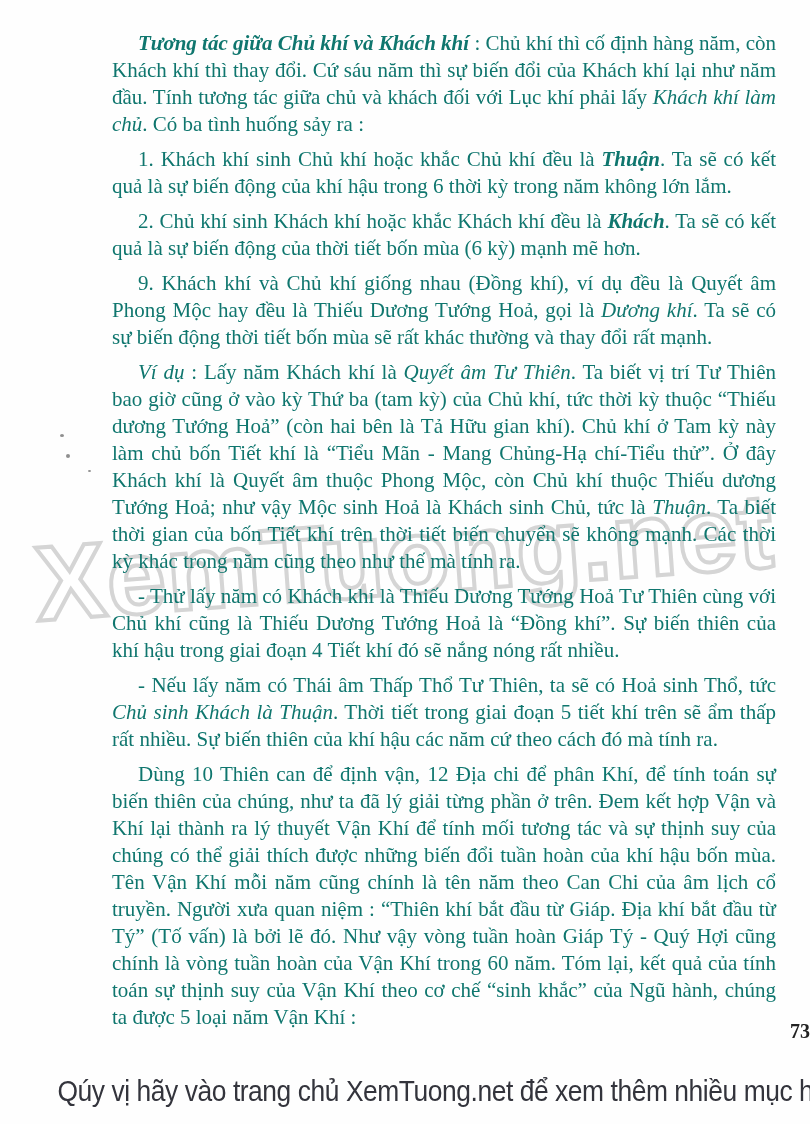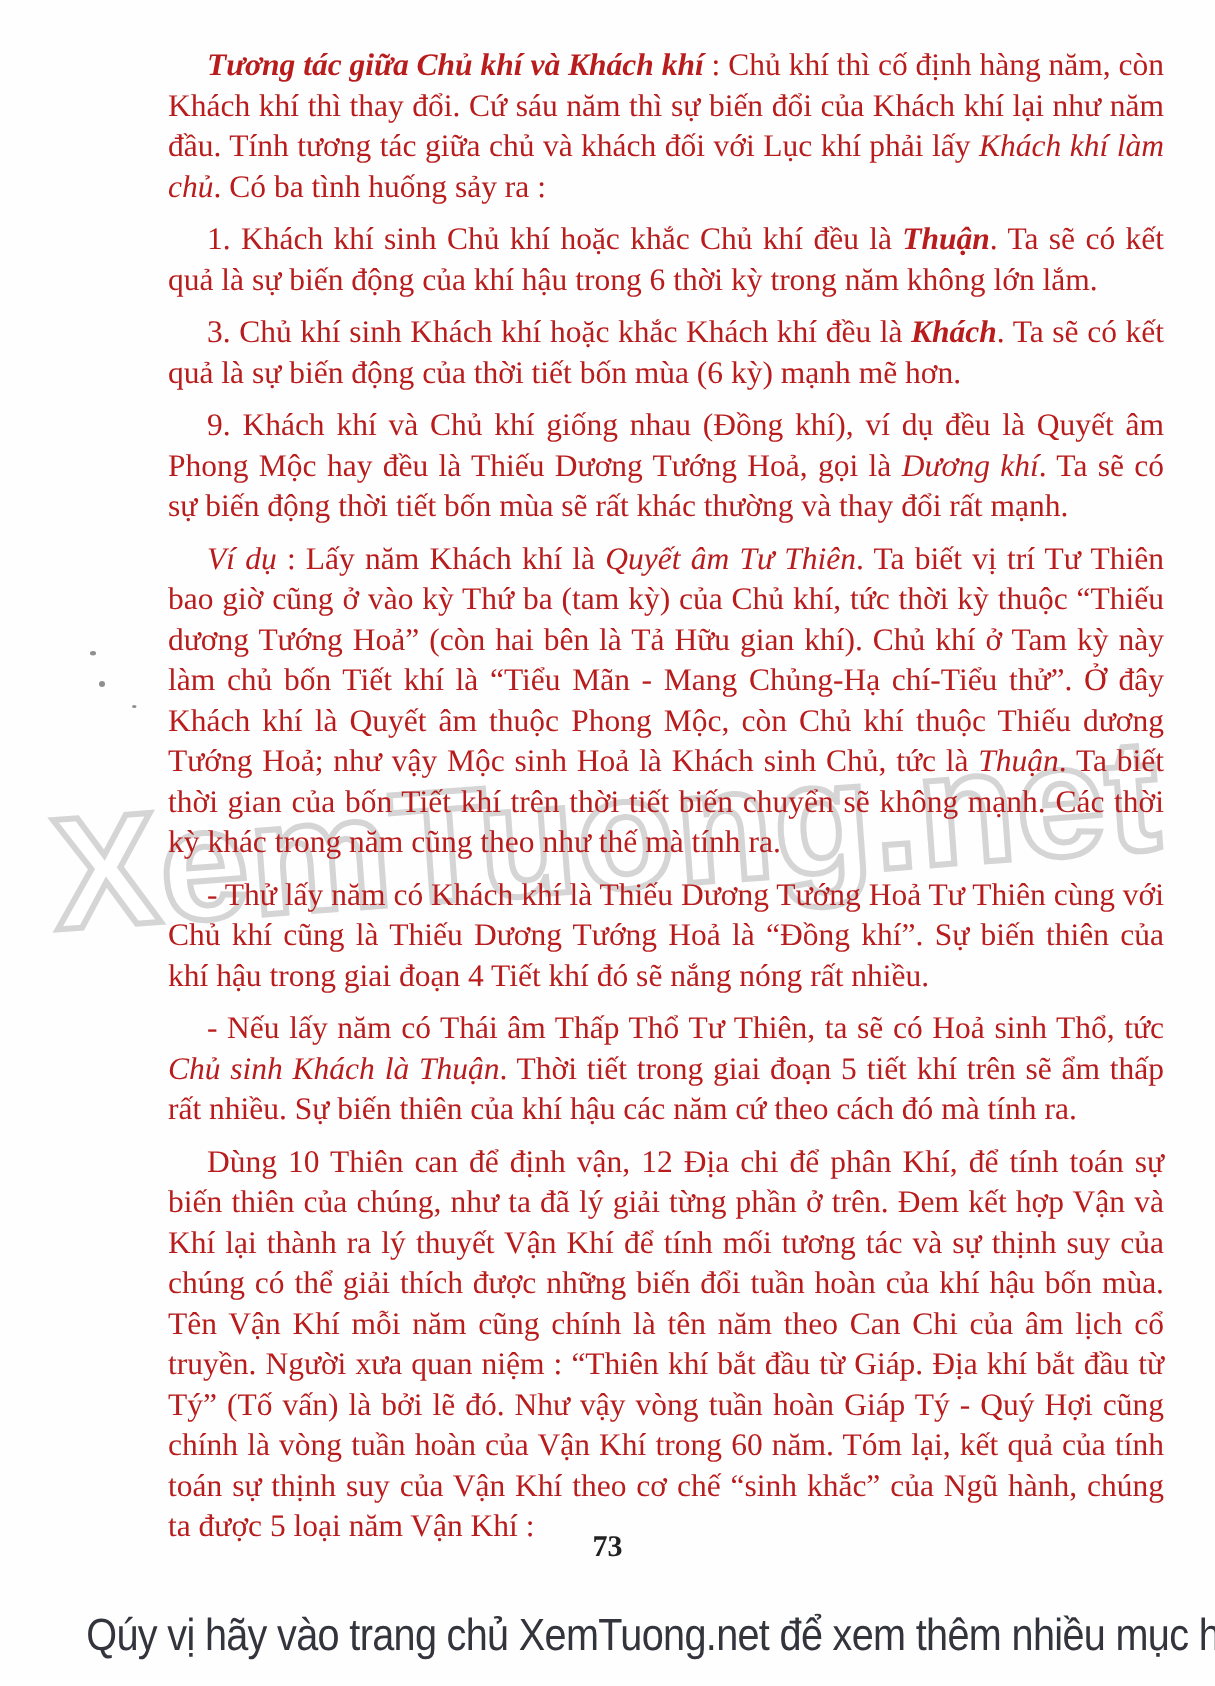--- a/index.html
+++ b/index.html
@@ -15,32 +15,32 @@
     font-family:"Liberation Sans", sans-serif;
     font-weight:700;font-size:106px;letter-spacing:1px;white-space:nowrap;
     color:#ffffff;
     -webkit-text-stroke:4px #d5d5d5;
     transform:rotate(-4.2deg);
     z-index:1;user-select:none;
   }
   
   .text-col{
     position:absolute;left:112px;top:30px;width:664px;z-index:2;
-    font-size:21px;line-height:27px;color:#b91c1c;
+    font-size:21px;line-height:27px;color:#0f766e;
     text-align:justify;
   }
   .para{margin:0 0 10px 0;text-indent:26px;}
   .para.tight{margin-bottom:8px;}
   .rn{font-style:normal;font-weight:normal;}
   .rb{font-weight:normal;}
   .ri{font-style:italic;}
   .rbi{font-weight:bold;font-style:italic;}
   
   .page-number{
-    position:absolute;left:0;right:0;top:1020px;text-align:center;z-index:2;
+    position:absolute;left:0;right:0;top:1020px;text-align:right;z-index:2;
     font-size:20px;font-weight:bold;color:#222;
   }
   
   .footer{
     position:absolute;left:0;right:0;top:1074px;text-align:center;z-index:2;
   }
   .footer span{
     display:inline-block;
     font-family:"Liberation Sans", sans-serif;
     font-size:30px;font-weight:500;color:#33343c;
@@ -56,21 +56,21 @@
 </head>
 <body>
 
 <div class="page">
 
   <div class="watermark">XemTuong.net</div>
 
   <main class="text-col" id="text-col">
       <p class="para tight"><span class="rbi">Tương tác giữa Chủ khí và Khách khí</span><span class="rn"> : Chủ khí thì cố định hàng năm, còn Khách khí thì thay đổi. Cứ sáu năm thì sự biến đổi của Khách khí lại như năm đầu. Tính tương tác giữa chủ và khách đối với Lục khí phải lấy </span><span class="ri">Khách khí làm chủ</span><span class="rn">. Có ba tình huống sảy ra :</span></p>
       <p class="para tight"><span class="rb">1. Khách khí sinh Chủ khí hoặc khắc Chủ khí đều là </span><span class="rbi">Thuận</span><span class="rn">. Ta sẽ có kết quả là sự biến động của khí hậu trong 6 thời kỳ trong năm không lớn lắm.</span></p>
-      <p class="para tight"><span class="rb">3. Chủ khí sinh Khách khí hoặc khắc Khách khí đều là </span><span class="rbi">Khách</span><span class="rn">. Ta sẽ có kết quả là sự biến động của thời tiết bốn mùa (6 kỳ) mạnh mẽ hơn.</span></p>
+      <p class="para tight"><span class="rb">2. Chủ khí sinh Khách khí hoặc khắc Khách khí đều là </span><span class="rbi">Khách</span><span class="rn">. Ta sẽ có kết quả là sự biến động của thời tiết bốn mùa (6 kỳ) mạnh mẽ hơn.</span></p>
       <p class="para tight"><span class="rb">9. Khách khí và Chủ khí giống nhau </span><span class="rn">(Đồng khí), ví dụ đều là Quyết âm Phong Mộc hay đều là Thiếu Dương Tướng Hoả, gọi là </span><span class="ri">Dương khí</span><span class="rn">. Ta sẽ có sự biến động thời tiết bốn mùa sẽ rất khác thường và thay đổi rất mạnh.</span></p>
       <p class="para tight"><span class="ri">Ví dụ</span><span class="rn"> : Lấy năm Khách khí là </span><span class="ri">Quyết âm Tư Thiên</span><span class="rn">. Ta biết vị trí Tư Thiên bao giờ cũng ở vào kỳ Thứ ba (tam kỳ) của Chủ khí, tức thời kỳ thuộc “Thiếu dương Tướng Hoả” (còn hai bên là Tả Hữu gian khí). Chủ khí ở Tam kỳ này làm chủ bốn Tiết khí là “Tiểu Mãn - Mang Chủng-Hạ chí-Tiểu thử”. Ở đây Khách khí là Quyết âm thuộc Phong Mộc, còn Chủ khí thuộc Thiếu dương Tướng Hoả; như vậy Mộc sinh Hoả là Khách sinh Chủ, tức là </span><span class="ri">Thuận</span><span class="rn">. Ta biết thời gian của bốn Tiết khí trên thời tiết biến chuyển sẽ không mạnh. Các thời kỳ khác trong năm cũng theo như thế mà tính ra.</span></p>
       <p class="para tight"><span class="rn">- Thử lấy năm có Khách khí là Thiếu Dương Tướng Hoả Tư Thiên cùng với Chủ khí cũng là Thiếu Dương Tướng Hoả là “Đồng khí”. Sự biến thiên của khí hậu trong giai đoạn 4 Tiết khí đó sẽ nắng nóng rất nhiều.</span></p>
       <p class="para tight"><span class="rn">- Nếu lấy năm có Thái âm Thấp Thổ Tư Thiên, ta sẽ có Hoả sinh Thổ, tức </span><span class="ri">Chủ sinh Khách là Thuận</span><span class="rn">. Thời tiết trong giai đoạn 5 tiết khí trên sẽ ẩm thấp rất nhiều. Sự biến thiên của khí hậu các năm cứ theo cách đó mà tính ra.</span></p>
       <p class="para tight"><span class="rn">Dùng 10 Thiên can để định vận, 12 Địa chi để phân Khí, để tính toán sự biến thiên của chúng, như ta đã lý giải từng phần ở trên. Đem kết hợp Vận và Khí lại thành ra lý thuyết Vận Khí để tính mối tương tác và sự thịnh suy của chúng có thể giải thích được những biến đổi tuần hoàn của khí hậu bốn mùa. Tên Vận Khí mỗi năm cũng chính là tên năm theo Can Chi của âm lịch cổ truyền. Người xưa quan niệm : “Thiên khí bắt đầu từ Giáp. Địa khí bắt đầu từ Tý” (Tố vấn) là bởi lẽ đó. Như vậy vòng tuần hoàn Giáp Tý - Quý Hợi cũng chính là vòng tuần hoàn của Vận Khí trong 60 năm. Tóm lại, kết quả của tính toán sự thịnh suy của Vận Khí theo cơ chế “sinh khắc” của Ngũ hành, chúng ta được 5 loại năm Vận Khí :</span></p>
     </main>
 
   <div class="page-number">73</div>
 
   <div class="footer">

